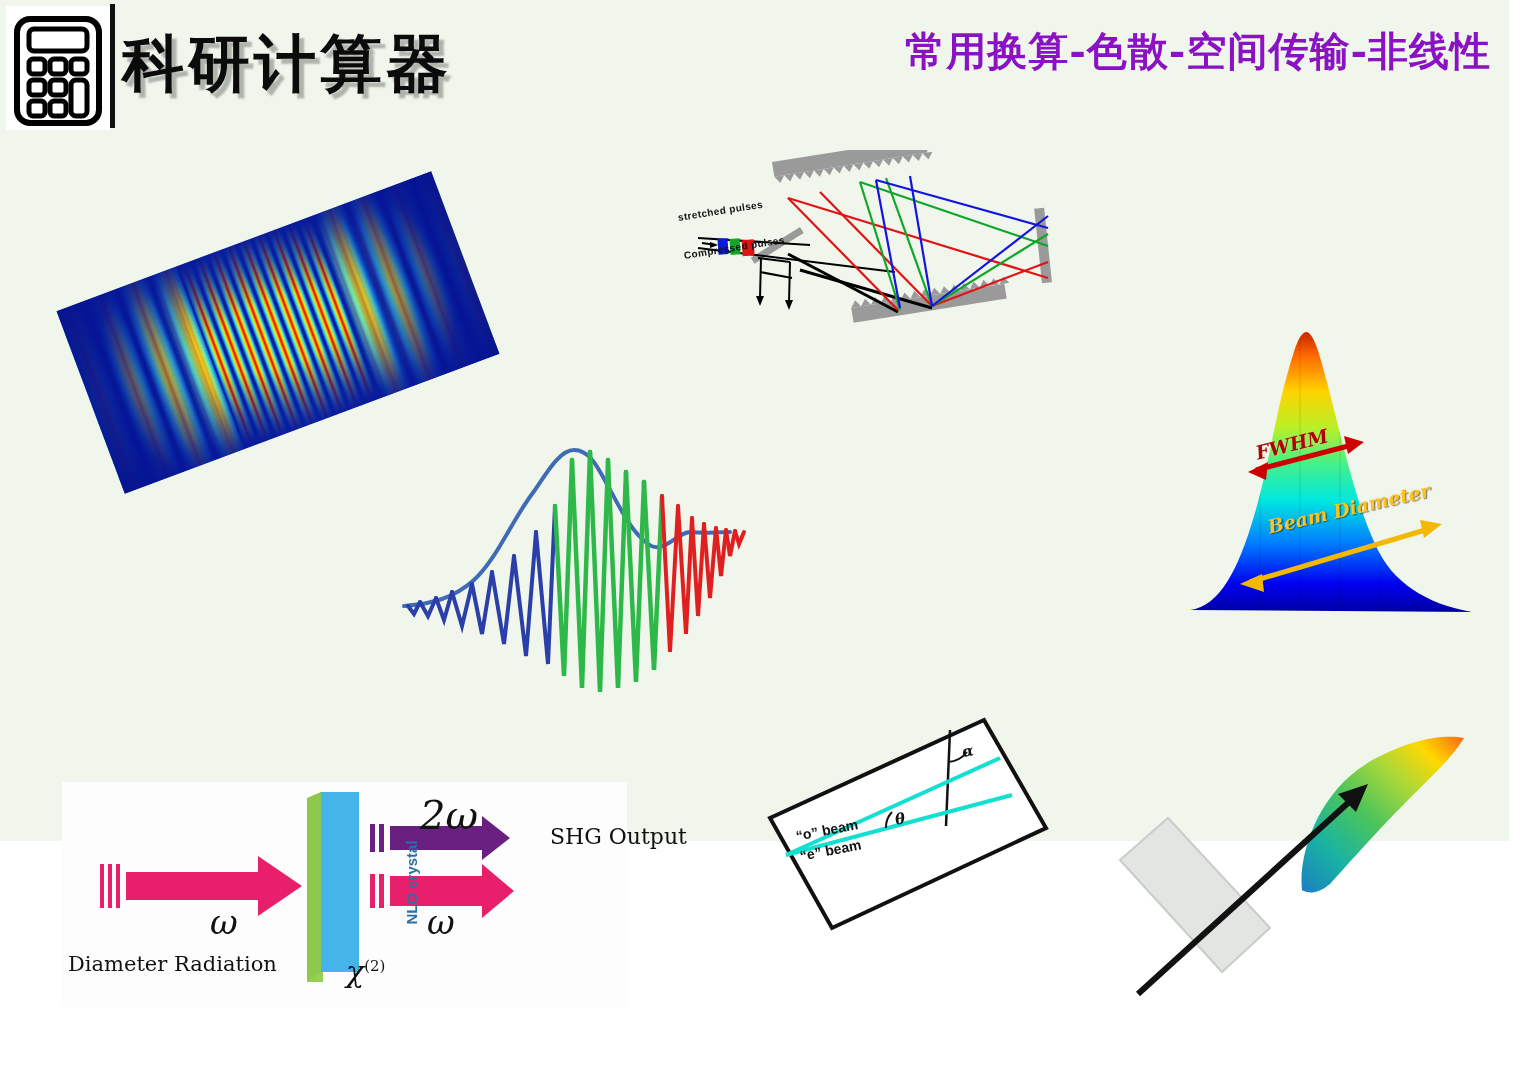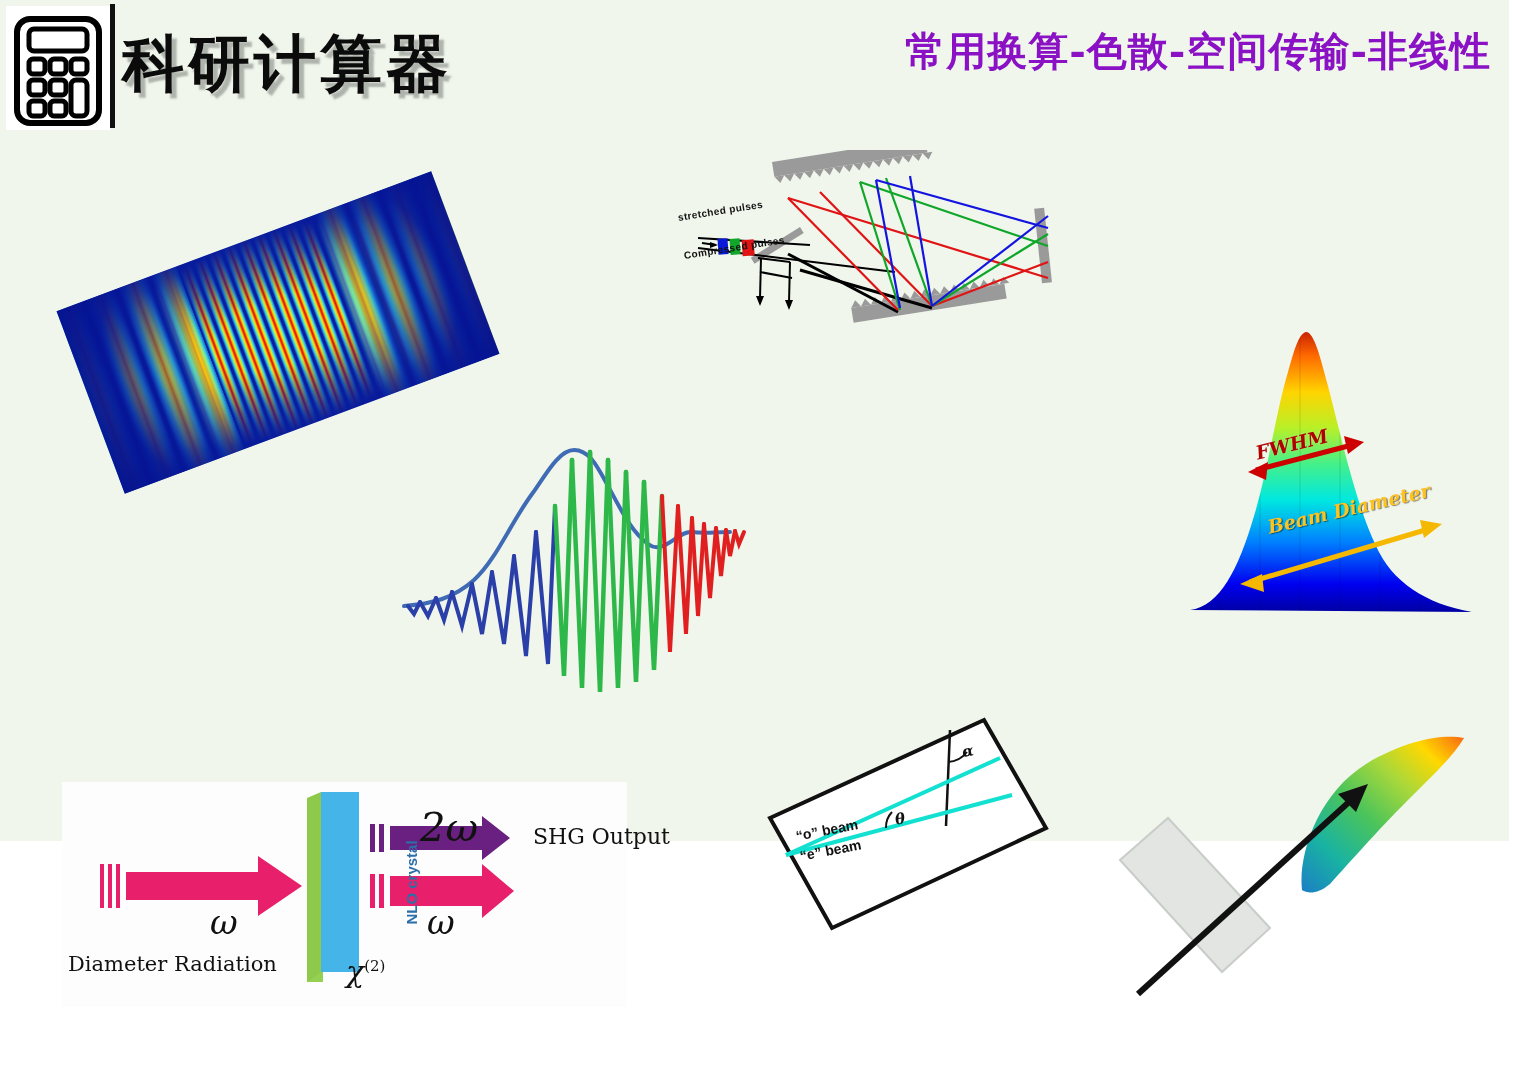--- a/index.html
+++ b/index.html
@@ -127,22 +127,22 @@
     transform:rotate(-13deg);transform-origin:0 50%;
     text-shadow:1px 1px 1px rgba(0,0,0,.5);
   }
 
   
   #fig-shg{left:62px;top:782px;width:565px;height:225px;background:#fdfdfd;}
   .shg-text{position:absolute;font-family:"DejaVu Serif", serif;color:#111;white-space:nowrap;}
   #shg-primary{left:6px;top:170px;font-size:21px;}
   #shg-omega-in{left:148px;top:120px;font-size:34px;font-style:italic;}
   #shg-omega-out{left:365px;top:120px;font-size:34px;font-style:italic;}
-  #shg-2omega{left:358px;top:22px;font-size:40px;font-style:italic;}
-  #shg-output{left:471px;top:42px;font-size:22px;}
+  #shg-2omega{left:358px;top:10px;font-size:40px;font-style:italic;}
+  #shg-output{left:488px;top:42px;font-size:22px;}
   #shg-chi{left:284px;top:172px;font-size:30px;font-style:italic;}
   #shg-chi sup{font-size:15px;font-style:normal;}
   #shg-crystal-text{
     position:absolute;left:307px;top:92px;
     font-family:"Liberation Sans", sans-serif;
     font-size:15px;font-weight:700;color:#2a6fa8;
     transform:rotate(-90deg);transform-origin:50% 50%;
     white-space:nowrap;
   }
 

